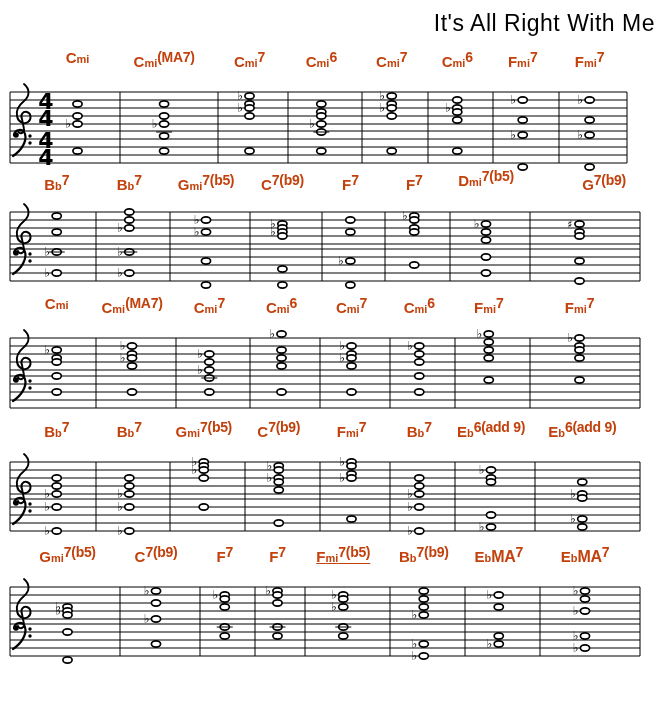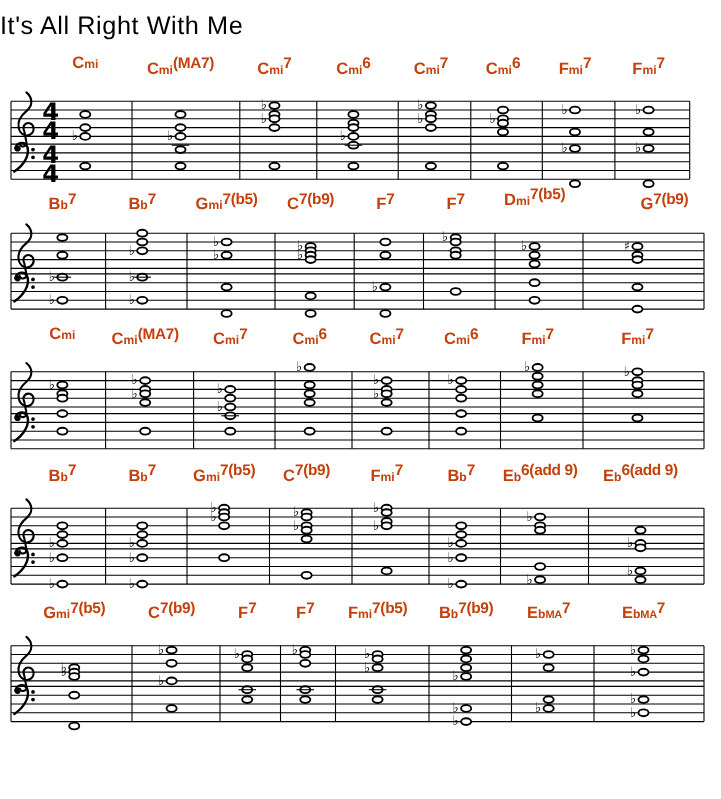--- a/index.html
+++ b/index.html
@@ -9,41 +9,41 @@
   }
   #page {
     position: relative;
     width: 655px; height: 726px;
     background: #ffffff;
     overflow: hidden;
   }
   #title {
     position: absolute;
     left: 0; top: 10px; width: 655px;
-    text-align: left;
+    text-align: right;
     font-size: 23px;
     font-weight: 400;
     letter-spacing: 0.5px;
     color: #000;
   }
   #score-svg {
     position: absolute; left: 0; top: 0;
   }
   .chord {
     position: absolute;
     transform: translateX(-50%);
     white-space: nowrap;
     color: #c2410c;
     font-weight: 700;
     line-height: 15px;
     cursor: default;
   }
   .chord .r  { font-size: 15px; }
   .chord .m  { font-size: 11px; }
-  .chord .m2 { font-size: 10px; letter-spacing: -0.3px; }
+  .chord .m2 { font-size: 16px; letter-spacing: -0.3px; }
   .chord .s  { font-size: 14px; vertical-align: 5px; letter-spacing: -0.3px; }
 </style>
 </head>
 <body>
 
 <div id="page">
   <div id="title">It's All Right With Me</div>
   <svg id="score-svg" width="655" height="726">
       <line x1="10" y1="92" x2="627" y2="92" stroke="#000000" stroke-width="1"></line>
       <line x1="10" y1="131" x2="627" y2="131" stroke="#000000" stroke-width="1"></line>
@@ -681,18 +681,18 @@
       <div class="chord" title="Gmi7(b5)" style="left: 203.75px; top: 420px;"><span class="r">G</span><span class="m">mi</span><span class="s">7(b5)</span></div>
       <div class="chord" title="C7(b9)" style="left: 278.75px; top: 420px;"><span class="r">C</span><span class="s">7(b9)</span></div>
       <div class="chord" title="Fmi7" style="left: 351.5px; top: 420px;"><span class="r">F</span><span class="m">mi</span><span class="s">7</span></div>
       <div class="chord" title="Bb7" style="left: 419.25px; top: 420px;"><span class="r">B</span><span class="m">b</span><span class="s">7</span></div>
       <div class="chord" title="Eb6(add 9)" style="left: 491px; top: 420px;"><span class="r">E</span><span class="m">b</span><span class="s">6(add 9)</span></div>
       <div class="chord" title="Eb6(add 9)" style="left: 582.25px; top: 420px;"><span class="r">E</span><span class="m">b</span><span class="s">6(add 9)</span></div>
       <div class="chord" title="Gmi7(b5)" style="left: 67.5px; top: 545px;"><span class="r">G</span><span class="m">mi</span><span class="s">7(b5)</span></div>
       <div class="chord" title="C7(b9)" style="left: 156px; top: 545px;"><span class="r">C</span><span class="s">7(b9)</span></div>
       <div class="chord" title="F7" style="left: 224.75px; top: 545px;"><span class="r">F</span><span class="s">7</span></div>
       <div class="chord" title="F7" style="left: 277.5px; top: 545px;"><span class="r">F</span><span class="s">7</span></div>
-      <div class="chord" title="Fmi7(b5)" style="left: 343.25px; top: 545px;"><span class="r">F</span><span class="m">mi</span><span class="s">7(b5)</span></div>
+      <div class="chord" title="Fmi7(b5)" style="left: 343.25px; top: 545px; text-decoration: underline;"><span class="r">F</span><span class="m">mi</span><span class="s">7(b5)</span></div>
       <div class="chord" title="Bb7(b9)" style="left: 423.75px; top: 545px;"><span class="r">B</span><span class="m">b</span><span class="s">7(b9)</span></div>
       <div class="chord" title="EbMA7" style="left: 498.75px; top: 545px;"><span class="r">E</span><span class="m">b</span><span class="m2">MA</span><span class="s">7</span></div>
       <div class="chord" title="EbMA7" style="left: 585px; top: 545px;"><span class="r">E</span><span class="m">b</span><span class="m2">MA</span><span class="s">7</span></div>
     </div>
 </div>
 
 </body></html>

